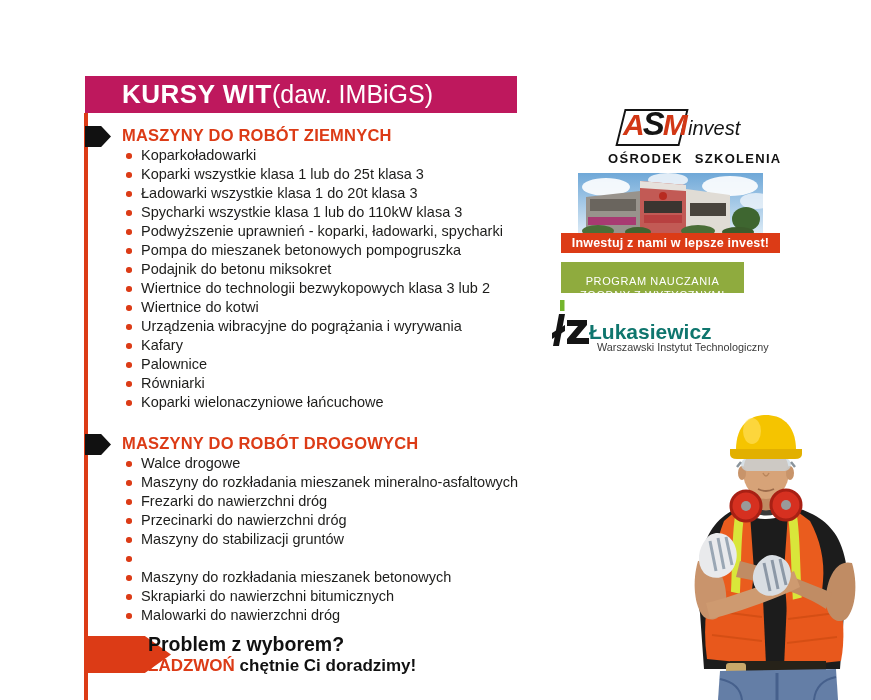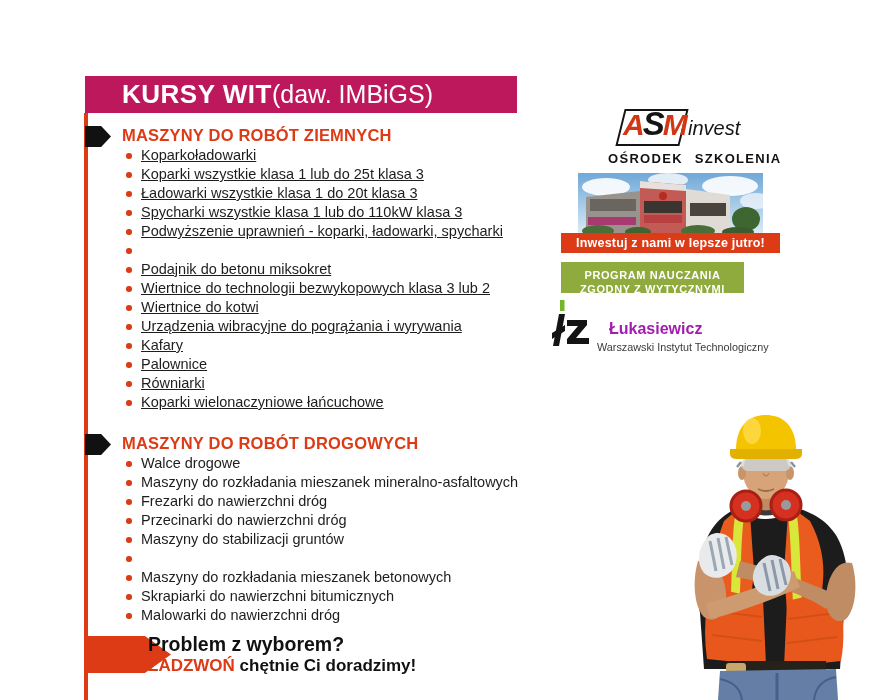--- a/index.html
+++ b/index.html
@@ -63,51 +63,51 @@
   }
   
   .building { position:absolute; left:578px; top:173px; width:185px; height:61px; }
   .invest-banner {
     position:absolute; left:561px; top:233px; width:219px; height:20px;
     background:#dc3b16; color:#fff; font-size:12.5px; font-weight:bold;
     text-align:center; line-height:20px; letter-spacing:.2px; white-space:nowrap;
   }
   .program-banner {
     position:absolute; left:561px; top:262px; width:183px; height:31px;
-    background:#8fab3e; color:#fff; font-size:11px; font-weight:bold;
-    text-align:center; line-height:13.5px; padding-top:7px; letter-spacing:.6px;
+    background:#8fab3e; color:#fff; font-size:11px; font-weight:normal;
+    text-align:center; line-height:13.5px; padding-top:13px; letter-spacing:.6px;
   }
   
   .luka { position:absolute; left:545px; top:296px; width:245px; height:60px; }
   .luka-mark { position:absolute; left:6px; top:4px; }
-  .luka-name { position:absolute; left:64px; top:24px; font-size:16px; font-weight:bold; color:#a21caf; white-space:nowrap; }
+  .luka-name { position:absolute; left:44px; top:24px; font-size:21px; font-weight:bold; color:#0f766e; white-space:nowrap; }
   .luka-sub { position:absolute; left:52px; top:45px; font-size:10.8px; color:#3a3a3a; white-space:nowrap; }
   
   .worker { position:absolute; left:680px; top:411px; width:191px; height:289px; }
 </style>
 </head>
 <body>
 
 <div class="page">
 
   <div class="header-banner">
     <span class="hb-bold">KURSY WIT</span>
       <span class="hb-rest"> (daw. IMBiGS)</span>
   </div>
   <div class="vline"></div>
 
   <div class="arrow-black" style="left:85px; top:126px;"></div>
   <h2 class="sec-title" style="top:126px;">MASZYNY DO ROBÓT ZIEMNYCH</h2>
-  <ul class="course-list" style="top:146px;text-decoration:underline;">
+  <ul class="course-list" style="top:146px;">
     <li><span class="bullet"></span><span>Koparkoładowarki</span></li>
     <li><span class="bullet"></span><span>Koparki wszystkie klasa 1 lub do 25t klasa 3</span></li>
     <li><span class="bullet"></span><span>Ładowarki wszystkie klasa 1 do 20t klasa 3</span></li>
     <li><span class="bullet"></span><span>Spycharki wszystkie klasa 1 lub do 110kW klasa 3</span></li>
     <li><span class="bullet"></span><span>Podwyższenie uprawnień - koparki, ładowarki, spycharki</span></li>
-    <li><span class="bullet"></span></li>
+    <li><span class="bullet"></span><span>Pompa do mieszanek betonowych pompogruszka</span></li>
     <li><span class="bullet"></span><span>Podajnik do betonu miksokret</span></li>
     <li><span class="bullet"></span><span>Wiertnice do technologii bezwykopowych klasa 3 lub 2</span></li>
     <li><span class="bullet"></span><span>Wiertnice do kotwi</span></li>
     <li><span class="bullet"></span><span>Urządzenia wibracyjne do pogrążania i wyrywania</span></li>
     <li><span class="bullet"></span><span>Kafary</span></li>
     <li><span class="bullet"></span><span>Palownice</span></li>
     <li><span class="bullet"></span><span>Równiarki</span></li>
     <li><span class="bullet"></span><span>Koparki wielonaczyniowe łańcuchowe</span></li>
   </ul>
 
@@ -164,21 +164,21 @@
       <polygon points="108,16 152,22 152,61 108,61" fill="#e0dcd5"></polygon>
       <rect x="112" y="30" width="36" height="13" fill="#49443d"></rect>
       <ellipse cx="168" cy="46" rx="14" ry="12" fill="#3e6630"></ellipse>
       <ellipse cx="20" cy="58" rx="16" ry="6" fill="#4a6e38"></ellipse>
       <ellipse cx="60" cy="59" rx="13" ry="5" fill="#41632f"></ellipse>
       <ellipse cx="120" cy="58" rx="17" ry="6" fill="#4a6e38"></ellipse>
       <ellipse cx="160" cy="59" rx="16" ry="5" fill="#3c5c2c"></ellipse>
     </svg>
   </div>
 
-  <div class="invest-banner">Inwestuj z nami w lepsze jutro!</div>
+  <div class="invest-banner">Inwestuj z nami w lepsze invest!</div>
   <div class="program-banner">
     <div>PROGRAM NAUCZANIA</div>
     <div>ZGODNY Z WYTYCZNYMI</div>
   </div>
 
   <div class="luka">
     <svg class="luka-mark" width="44" height="50" viewBox="0 0 44 50">
       <rect x="9" y="0" width="4.5" height="11" fill="#74b52c"></rect>
       <path d="M8,14 L14,14 L8,46 L2,46 Z" fill="#141414"></path>
       <path d="M1,33 L14,25 L14,31 L1,39 Z" fill="#141414"></path>

